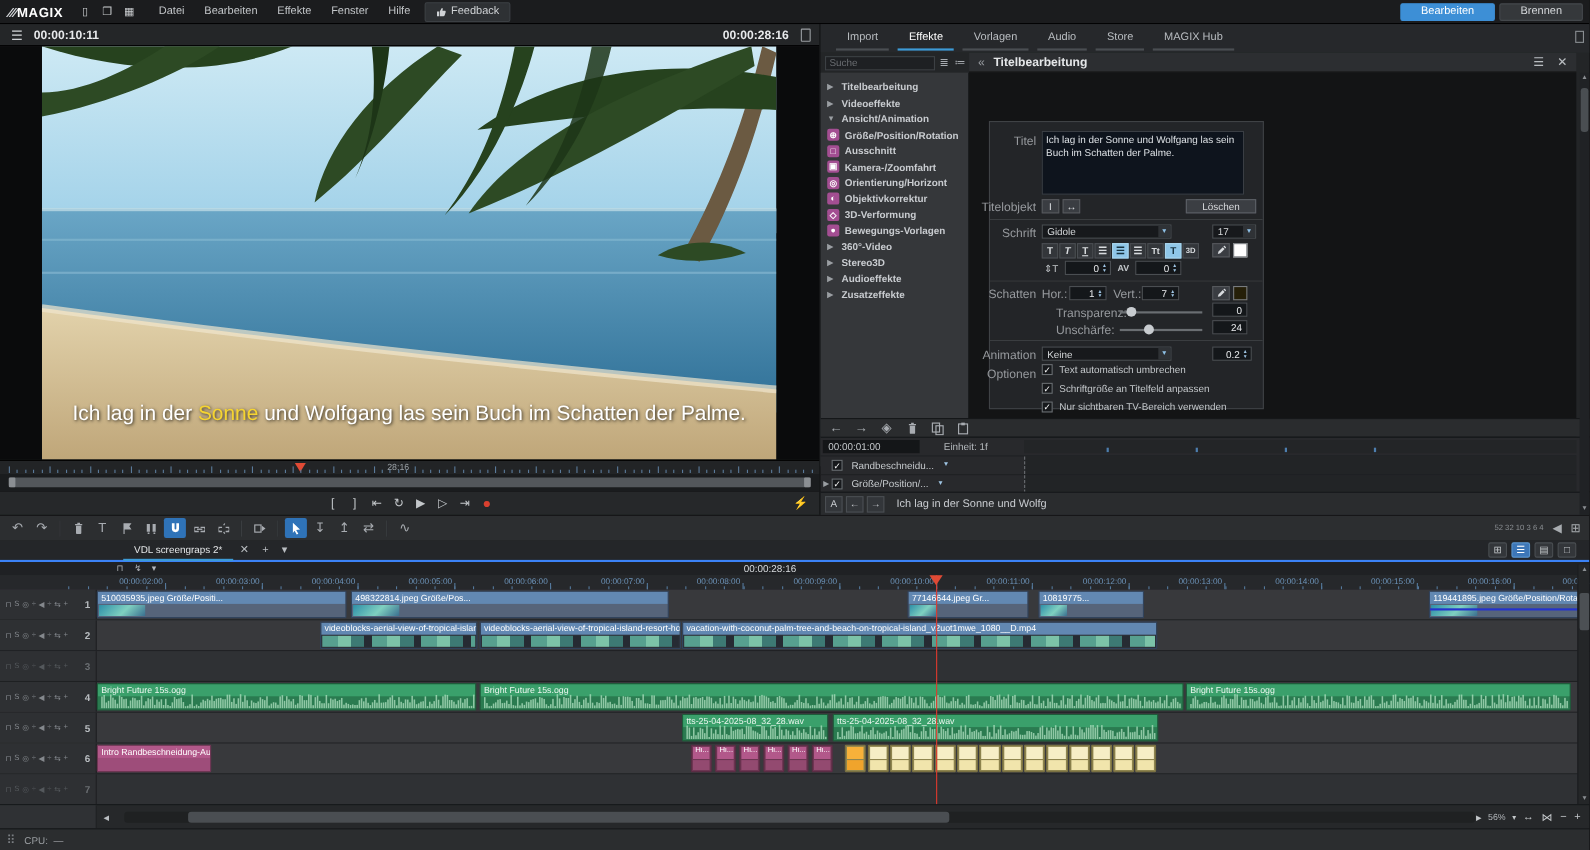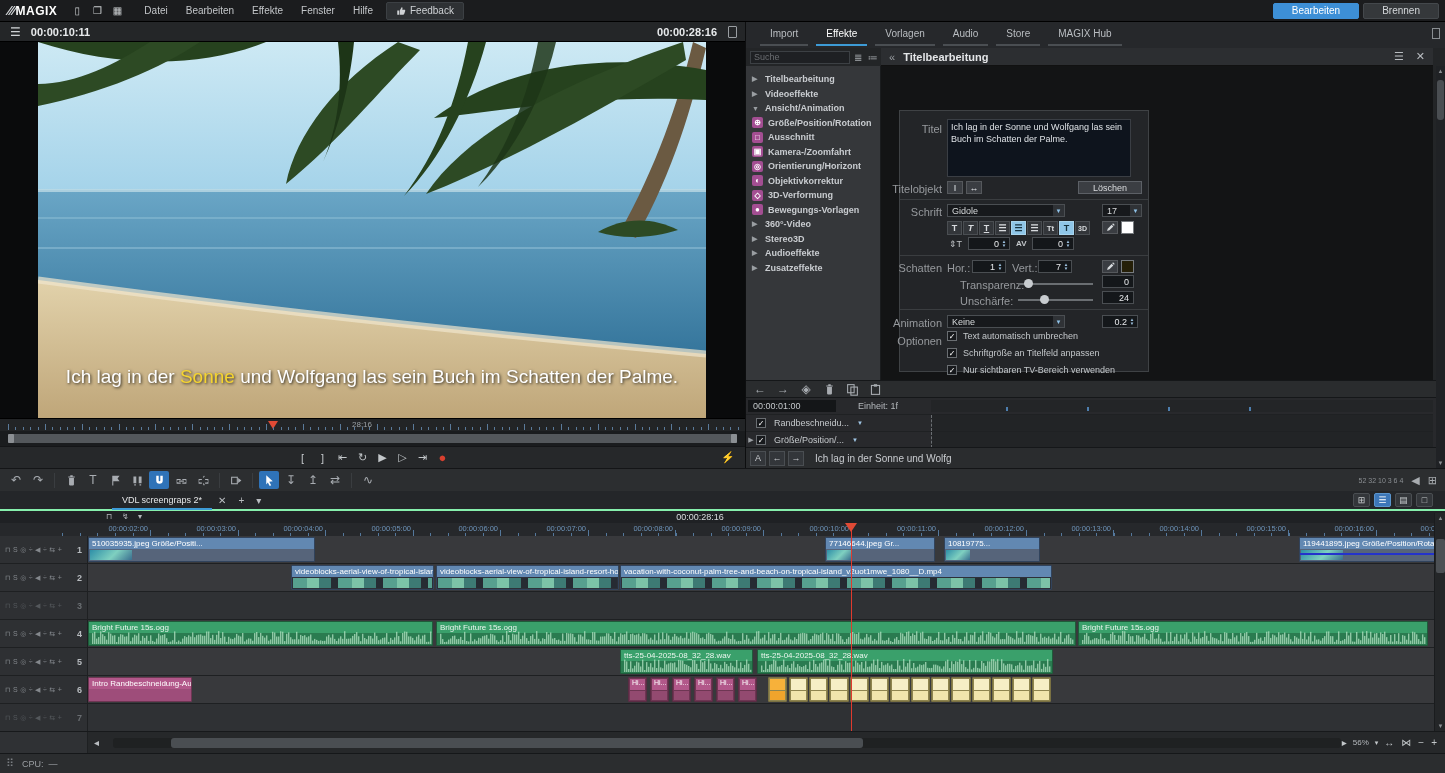--- a/index.html
+++ b/index.html
@@ -101,21 +101,21 @@
   .kfrow .lbl{font-size:9px;color:#c5c9cc;margin-left:2px;}
   .kfrow .dd2{margin-left:8px;font-size:6px;color:#9fc5e4;}
   #objnav{position:absolute;left:0;top:425px;width:700px;height:21px;background:#2a2c2e;border-top:1px solid #151719;display:flex;align-items:center;padding-left:4px;gap:3px;}
   #objnav .txt{font-size:10px;color:#c9ccd0;margin-left:8px;}
   .sqbtn{width:16px;height:15px;background:#33363a;border:1px solid #4a4e52;color:#c9ccd0;font-size:9px;display:flex;align-items:center;justify-content:center;}
   #rscroll{position:absolute;right:0;top:44px;width:9px;height:402px;background:#202225;}
   #rscroll .thumb{position:absolute;left:1px;top:14px;width:7px;height:40px;background:#4a4e52;border-radius:3px;}
   #rscroll .a{position:absolute;left:0;width:9px;font-size:6px;color:#8a8e92;text-align:center;}
   
   #timeline{position:absolute;left:0;top:491px;width:1445px;height:262px;background:#2b2d30;}
-  #ttabrow{position:absolute;left:0;top:0;width:1445px;height:20px;background:#242629;border-bottom:2px solid #86efac;display:flex;align-items:center;}
+  #ttabrow{position:absolute;left:0;top:0;width:1445px;height:20px;background:#242629;border-bottom:2px solid #3b82f6;display:flex;align-items:center;}
   #ttab{margin-left:112px;width:100px;text-align:center;font-size:9px;color:#e4e6e8;border-bottom:2px solid #3d9bd6;height:20px;line-height:20px;}
   .ttabic{color:#b9bdc1;font-size:10px;padding:0 6px;}
   #viewbtns{margin-left:auto;margin-right:12px;display:flex;gap:4px;}
   .vbtn{width:17px;height:14px;background:#33363a;border:1px solid #4a4e52;color:#c3c7ca;font-size:9px;display:flex;align-items:center;justify-content:center;border-radius:2px;}
   .vbtn.active{background:#3d77b8;border-color:#5a94cc;color:#fff;}
   #timerow{position:absolute;left:0;top:20px;width:1445px;height:12px;background:#1f2124;}
   #timerow .lockic{position:absolute;top:1px;font-size:8px;color:#b3b7bb;}
   #cur-time{position:absolute;left:655px;top:1px;width:90px;text-align:center;font-size:9px;color:#d8dbde;}
   #ruler{position:absolute;left:0;top:32px;width:1445px;height:13px;background:#26282b;overflow:hidden;}
   .rlbl{position:absolute;top:1px;width:56px;text-align:right;font-size:7.5px;color:#6d94ba;}
@@ -811,20 +811,24 @@
             <span class="ic">÷</span>
             <span class="ic">⇆</span>
             <span class="ic">+</span>
             <span class="num">1</span>
           </div>
           <div class="lane">
             <div class="clip photo" style="left: 0px; width: 227px;">
               <div class="hd">510035935.jpeg   Größe/Positi...</div>
               <div class="thumb" style="width: 42px;"></div>
             </div>
+            <div class="clip photo" style="left: 231px; width: 289px;">
+              <div class="hd">498322814.jpeg   Größe/Pos...</div>
+              <div class="thumb" style="width: 42px;"></div>
+            </div>
             <div class="clip photo" style="left: 737px; width: 110px;">
               <div class="hd">77146644.jpeg   Gr...</div>
               <div class="thumb" style="width: 24px;"></div>
             </div>
             <div class="clip photo" style="left: 856px; width: 96px;">
               <div class="hd">10819775...</div>
               <div class="thumb" style="width: 24px;"></div>
             </div>
             <div class="clip photo" style="left: 1211px; width: 146px;">
               <div class="hd">119441895.jpeg   Größe/Position/Rota...</div>

